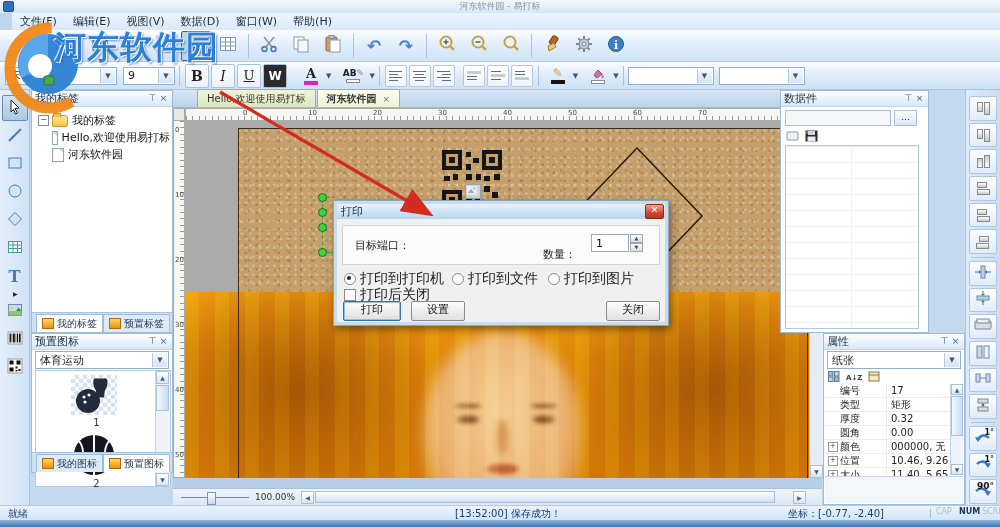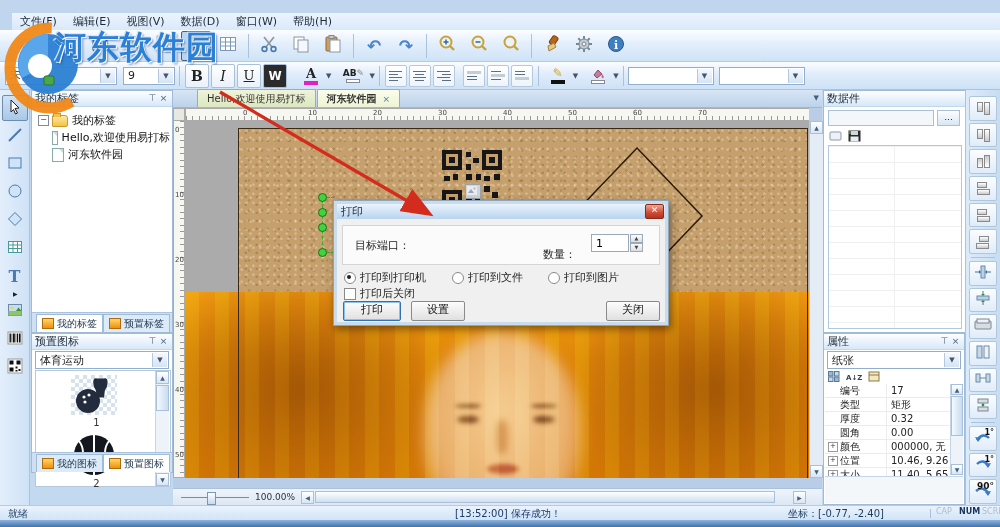--- a/index.html
+++ b/index.html
@@ -103,35 +103,39 @@
   #dlg-title{position:absolute;left:3px;top:3px;right:3px;height:15px;background:linear-gradient(#e9f3fc,#b9d4ee);display:flex;align-items:center;padding:0 4px;font-size:11px;color:#1a2a3a;}
   #dlg-x{position:absolute;right:4px;top:3px;width:17px;height:13px;background:linear-gradient(#f2a492,#ce4a33 60%,#b03420);border:1px solid #8a2a18;border-radius:2px;color:#fff;font-size:9px;line-height:11px;text-align:center;font-weight:bold;}
   .groupbox{position:absolute;left:8px;top:24px;width:316px;height:38px;background:#fbfbfb;border:1px solid #d5d5d5;}
   .dlabel{position:absolute;font-size:11px;color:#222;}
   .spin{position:absolute;left:248px;top:8px;width:53px;height:18px;}
   .spin input{position:absolute;left:0;top:0;width:38px;height:18px;border:1px solid #9aaabb;font-size:11px;padding:0 0 0 4px;box-sizing:border-box;font-family:inherit;}
   .spin .sb{position:absolute;left:39px;width:13px;height:9px;background:linear-gradient(#fcfcfc,#dcdcdc);border:1px solid #9aaabb;box-sizing:border-box;font-size:5px;text-align:center;line-height:7px;color:#444;}
   .radio{width:10px;height:10px;border:1px solid #8a8a8a;border-radius:50%;background:#fff;position:relative;flex:none;}
   .radio.on:before{content:"";position:absolute;left:2px;top:2px;width:4px;height:4px;border-radius:50%;background:#222;}
   .chk{width:10px;height:10px;border:1px solid #8a8a8a;background:#fff;flex:none;}
-  .dline{position:absolute;display:flex;align-items:center;gap:4px;font-size:11px;}
+  .dline{position:absolute;display:flex;align-items:center;gap:4px;font-size:14px;}
   .dbtn{position:absolute;height:18px;background:linear-gradient(#fdfdfd,#e0e0e0);border:1px solid #8a8a8a;border-radius:2px;font-size:11px;text-align:center;line-height:16px;color:#111;}
   .dbtn.focus{border:1px solid #3472ad;box-shadow:inset 0 0 0 1px #8fc0ea;}
   
   #wm{left:4px;top:20px;width:260px;height:100px;z-index:70;pointer-events:none;}
   #wm-site{position:absolute;left:50px;top:6px;font-size:32px;font-weight:bold;color:#2b7fd4;letter-spacing:1px;text-shadow:1px 1px 0 #fff,-1px -1px 0 #cfe4ff,2px 2px 2px rgba(20,60,120,.5);}
   #wm-url{position:absolute;left:60px;top:44px;font-size:19px;font-weight:bold;color:#f28a1a;text-shadow:1px 1px 0 #fff;}
   #arrow-svg{left:0;top:0;width:1000px;height:527px;pointer-events:none;z-index:60;}
   input{outline:none;}
 </style>
 </head>
 <body>
 
 <div id="app">
 
+  <div id="titlebar" class="abs">
+    <div class="app-ico"></div>
+    <div class="ttl">河东软件园 - 易打标</div>
+  </div>
 
   <div id="menubar" class="abs">
     <div class="menu-item">文件(F)</div>
     <div class="menu-item">编辑(E)</div>
     <div class="menu-item">视图(V)</div>
     <div class="menu-item">数据(D)</div>
     <div class="menu-item">窗口(W)</div>
     <div class="menu-item">帮助(H)</div>
   </div>
 
@@ -634,21 +638,21 @@
       <div id="bottomstrip" class="abs">
         <div class="abs" style="left:8px;top:8px;width:68px;height:1px;background:#7a8aa0;"></div>
         <div class="abs" style="left:34px;top:3px;width:7px;height:11px;background:linear-gradient(#fdfeff,#c8daee);border:1px solid #7a96b4;"></div>
         <div class="abs" style="left:82px;top:3px;font-size:9px;color:#333;">100.00%</div>
         <div class="abs" style="left:128px;top:2px;width:13px;height:13px;background:linear-gradient(#ffffff,#d8e6f4);border:1px solid #a9c0d8;box-sizing:border-box;font-size:6px;text-align:center;line-height:11px;color:#44617e;">◀</div>
         <div class="hthumb" style="left:142px;width:460px;"></div>
         <div class="abs" style="left:620px;top:2px;width:13px;height:13px;background:linear-gradient(#ffffff,#d8e6f4);border:1px solid #a9c0d8;box-sizing:border-box;font-size:6px;text-align:center;line-height:11px;color:#44617e;">▶</div>
       </div>
     </div>
 
-    <div class="panel abs" style="left:823px;top:0;width:170px;height:243px;">
+    <div class="panel abs" style="left:780px;top:0;width:149px;height:243px;">
       <div class="phead">
         <span>数据件</span>
           <span class="sp"></span>
         <span class="pbtn">⊤</span>
           <span class="pbtn">×</span>
       </div>
       <input class="abs" style="left: 4px; top: 19px; width: 106px; height: 16px; border: 1px solid rgb(169, 192, 216); background: rgb(244, 247, 250); box-sizing: border-box; font-size: 10px; font-family: inherit;">
       <div class="abs" style="left:113px;top:19px;width:23px;height:16px;background:linear-gradient(#fdfeff,#d8e6f4);border:1px solid #a9c0d8;box-sizing:border-box;text-align:center;line-height:13px;font-size:9px;">...</div>
       <div class="abs" style="left:5px;top:39px;display:flex;gap:5px;">
         <span><svg width="14" height="12">

